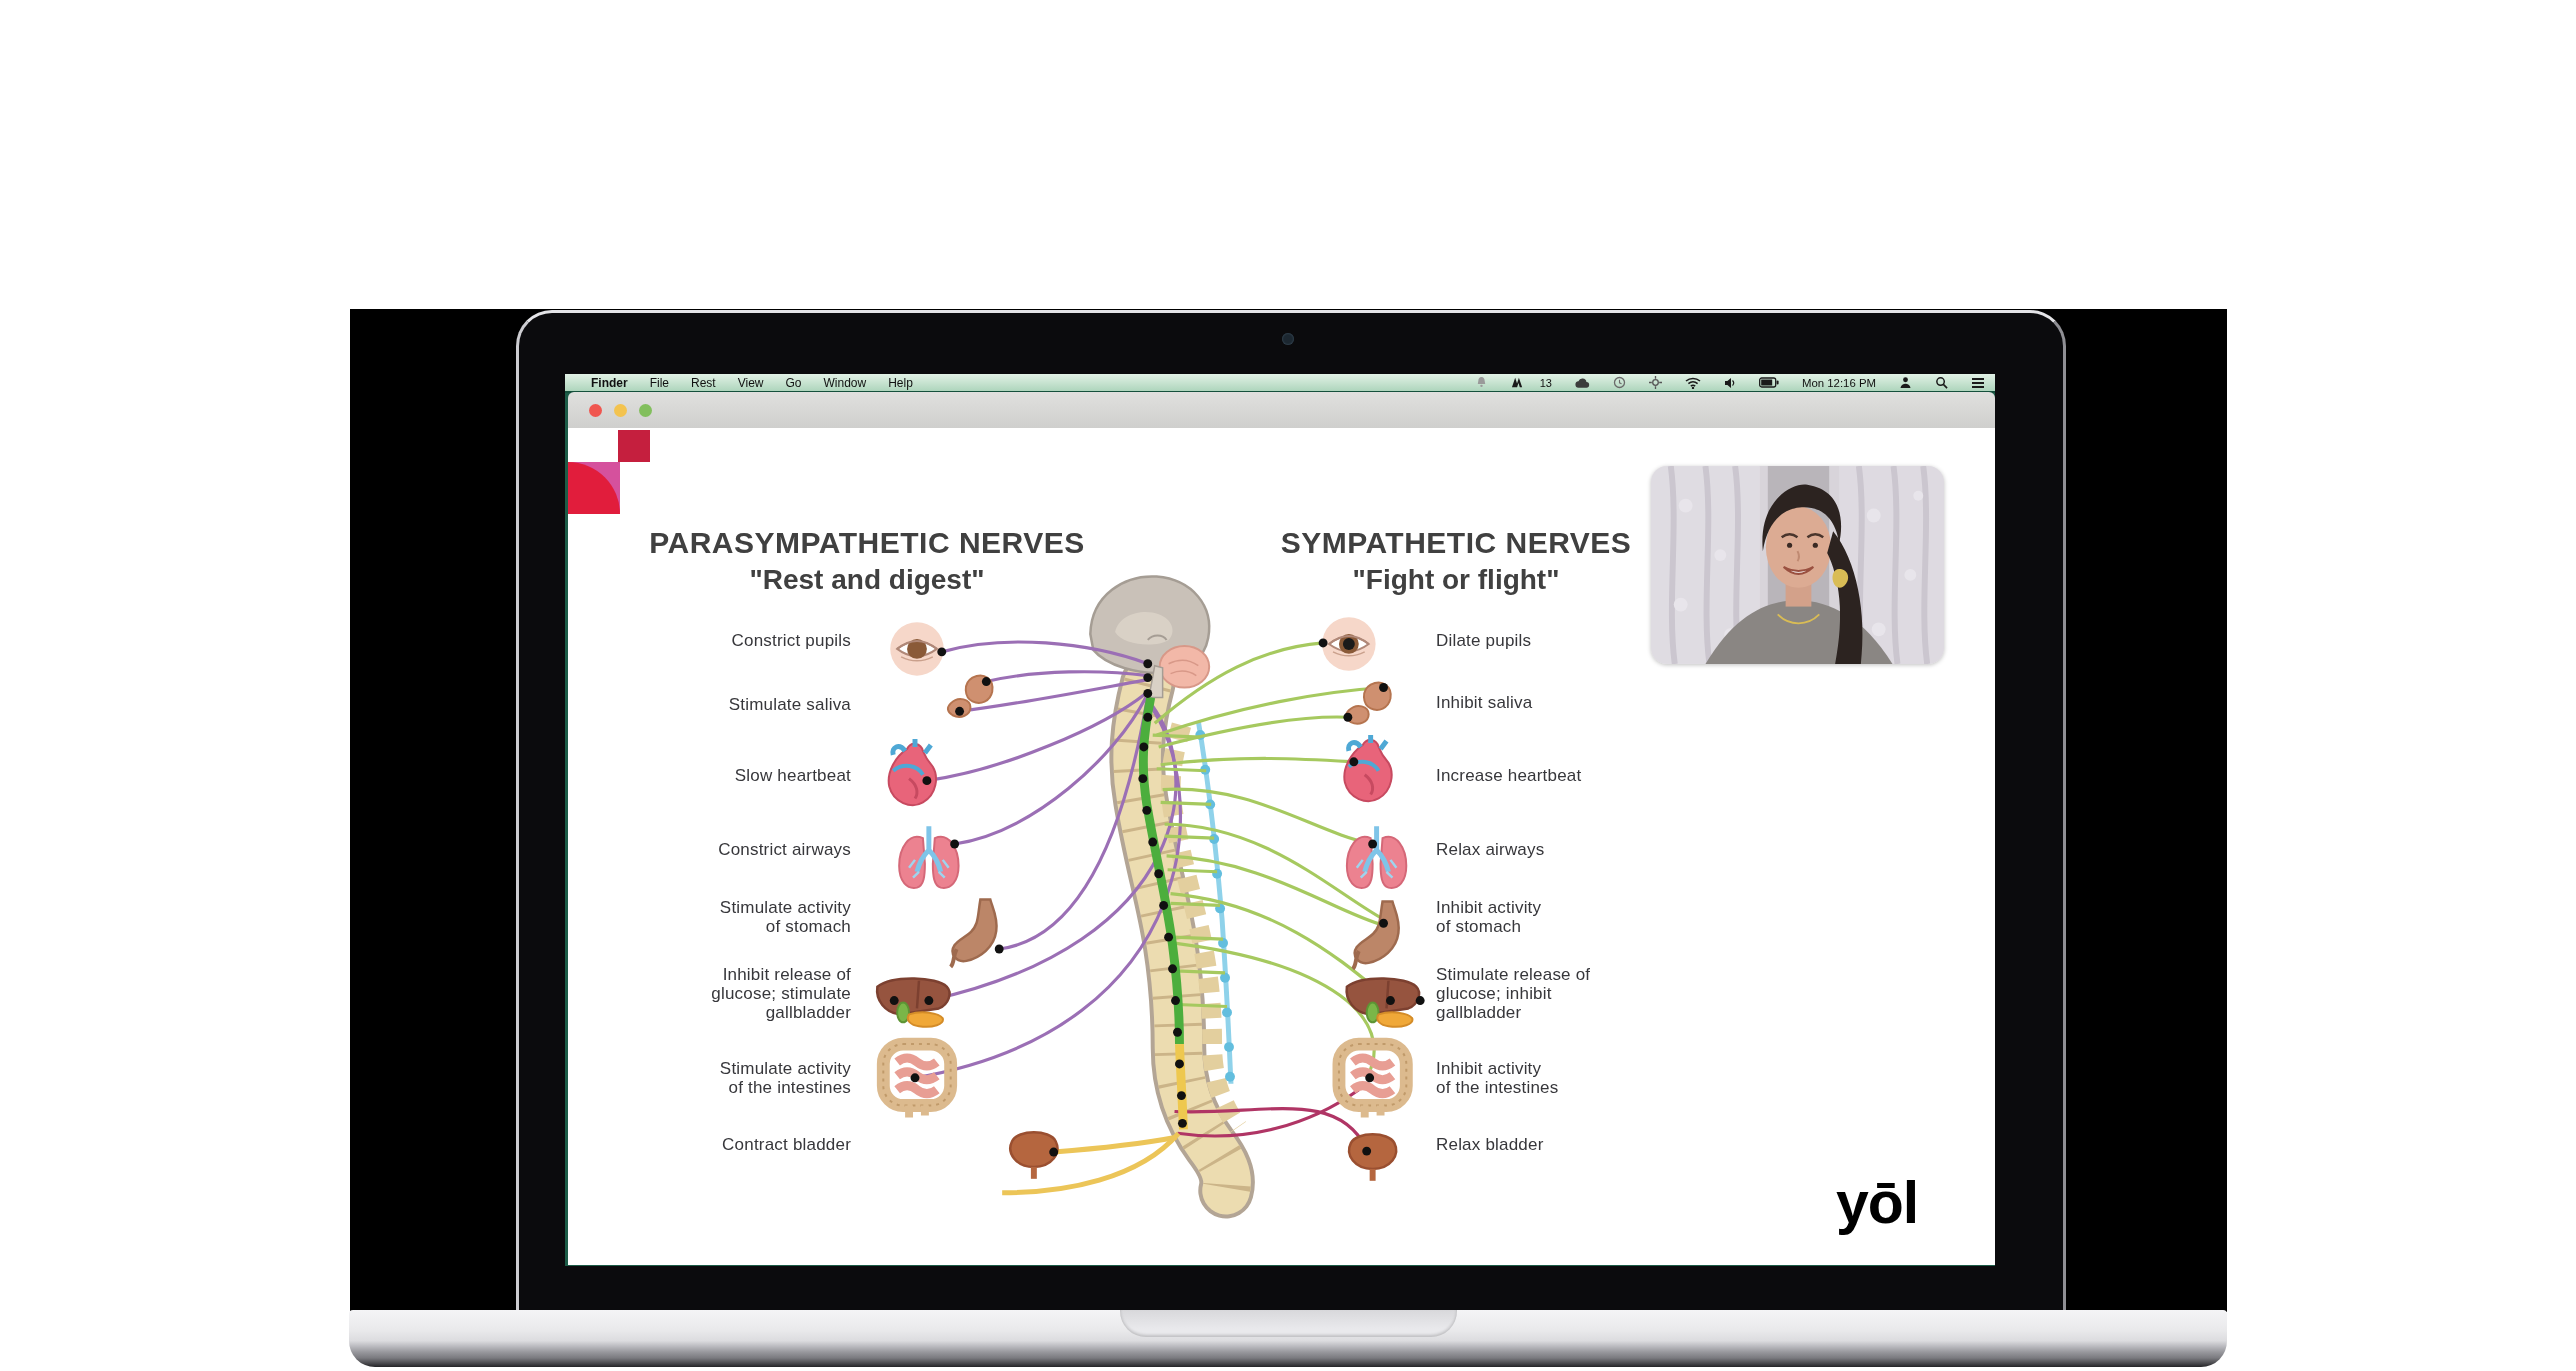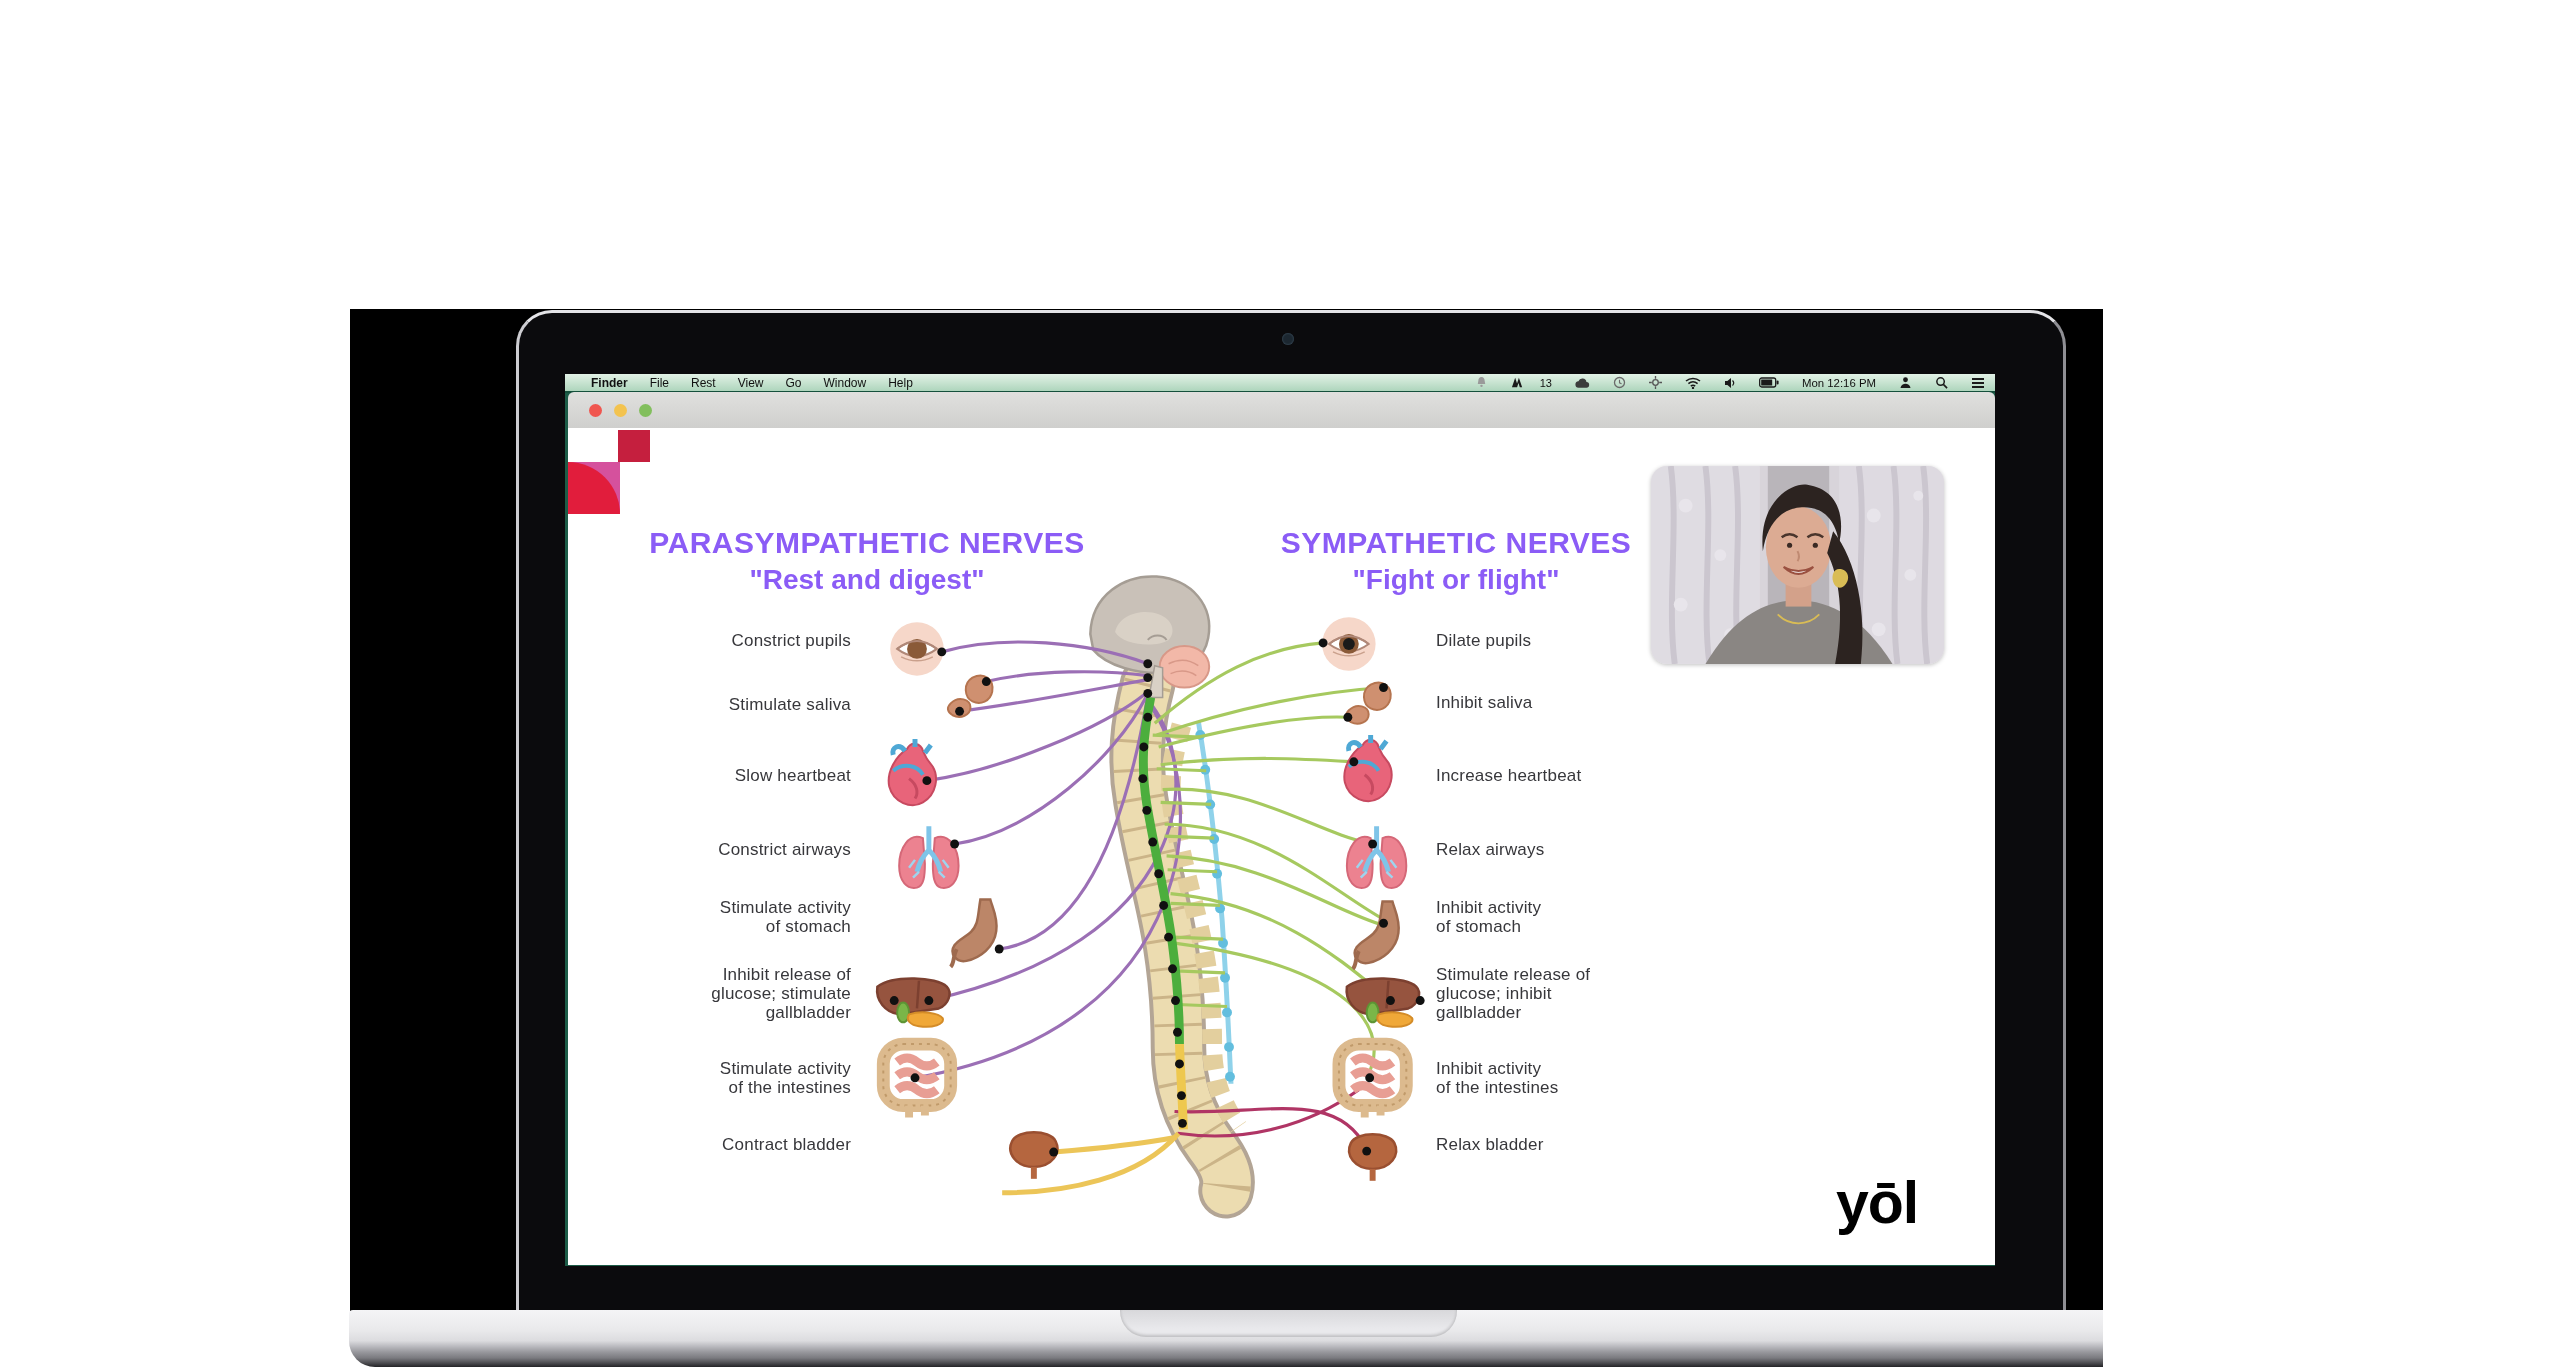--- a/index.html
+++ b/index.html
@@ -1,16 +1,16 @@
 <!DOCTYPE html>
 <html><head>
 <meta charset="utf-8">
 <style>
   html,body{margin:0;padding:0;background:#fff;}
-  .stage{position:relative;width:2103px;height:1371px;background:#fff;overflow:hidden;
+  .stage{position:relative;width:2576px;height:1371px;background:#fff;overflow:hidden;
          font-family:"Liberation Sans",sans-serif;}
   .abs{position:absolute;}
 
   
   .black-band{left:350px;top:309px;width:1877px;height:1003px;background:#000;}
   .screen{left:516px;top:310px;width:1544px;height:1001px;background:#0b0b0d;
           border-radius:36px 36px 0 0;
           border-left:3px solid #cdcdd1;border-top:3px solid #e4e4e7;border-right:3px solid #8f8f94;}
   .webcam-dot{left:1282px;top:333px;width:12px;height:12px;border-radius:50%;
           background:#1c2730;box-shadow:inset 0 0 2px #4a6070;}
@@ -42,21 +42,21 @@
   .tl.y{background:#f3c34f;}
   .tl.g{background:#82bf5d;}
 
   .slide{left:568px;top:428px;width:1427px;height:837px;background:#fff;overflow:hidden;}
 
   
   .sq-red{left:50px;top:2px;width:32px;height:32px;background:#c51f3e;}
   .sq-pink{left:0px;top:34px;width:52px;height:52px;background:#d5519d;}
   .sq-quarter{left:0;bottom:0;width:52px;height:52px;background:#e11d3c;border-radius:0 100% 0 0;}
 
-  .heading{width:476px;text-align:center;color:#8b5cf6;font-weight:bold;line-height:1.3;}
+  .heading{width:476px;text-align:center;color:#404040;font-weight:bold;line-height:1.3;}
   .heading .t{font-size:30px;letter-spacing:0.5px;}
   .heading .s{font-size:28px;}
   .head-left{left:61px;top:95px;}
   .head-right{left:650px;top:95px;}
 
   .lbl{position:absolute;font-size:17px;line-height:1.12;color:#37373b;font-weight:500;
        white-space:pre-line;letter-spacing:0.2px;}
   .lbl.left{left:0;width:283px;text-align:right;}
   .lbl.right{left:868px;width:367px;text-align:left;}
 

